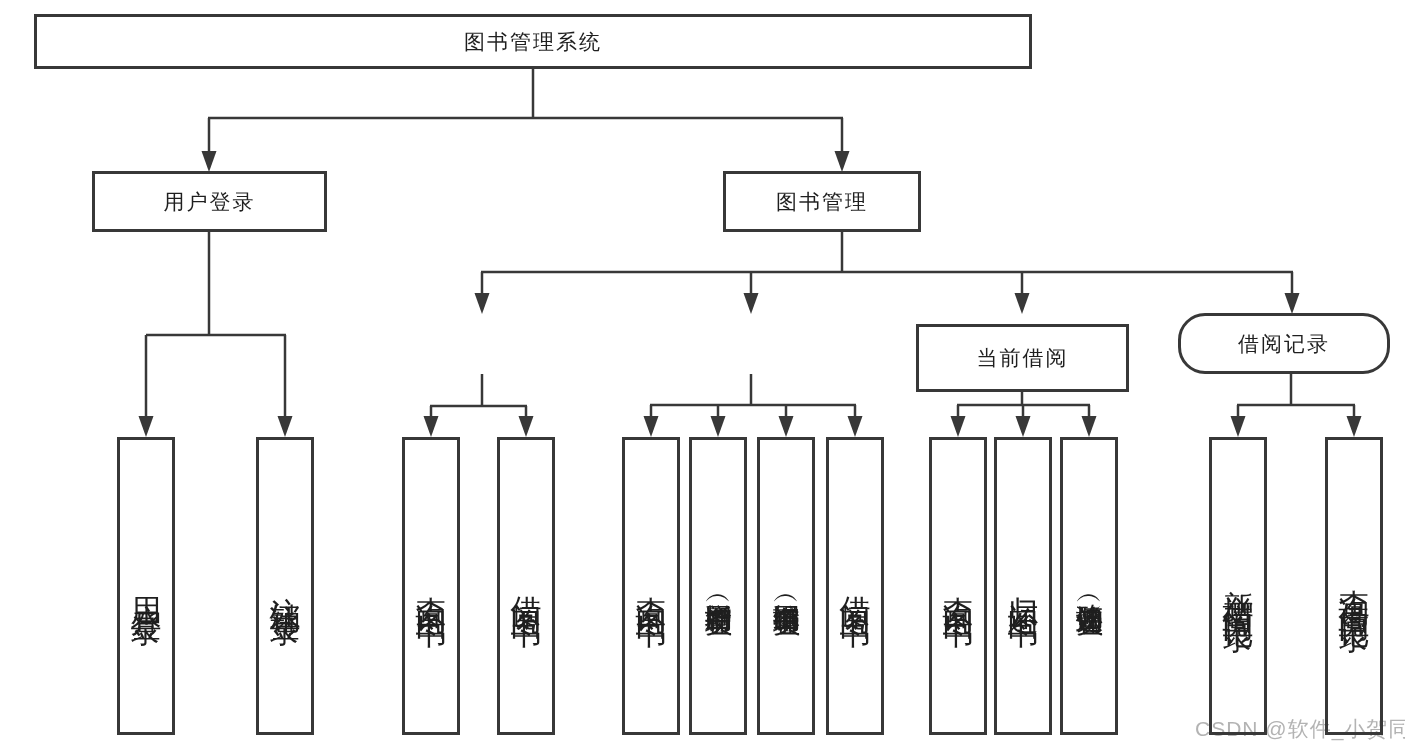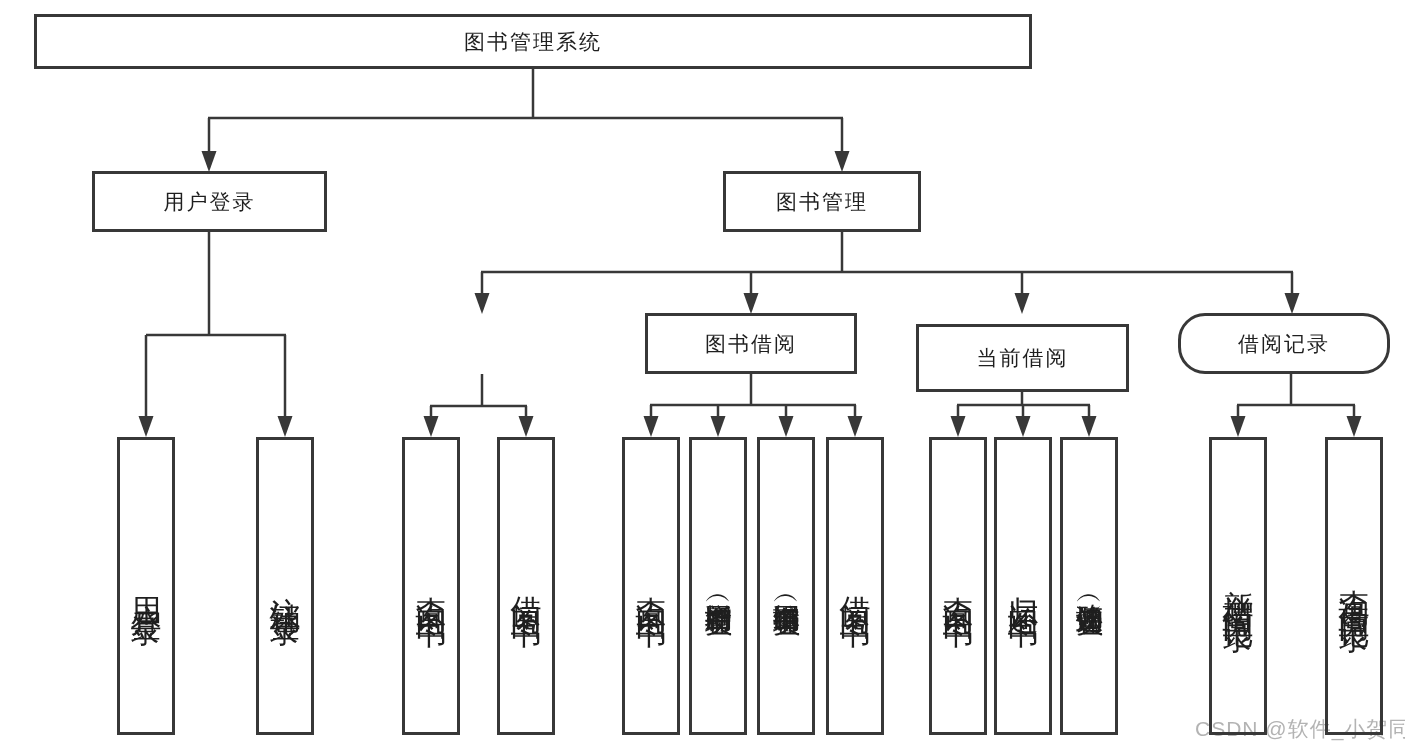--- a/index.html
+++ b/index.html
@@ -161,23 +161,20 @@
     <span>图书管理系统</span>
   </div>
 
   <div class="node hnode" id="n-a">
     <span>用户登录</span>
   </div>
   <div class="node hnode" id="n-b">
     <span>图书管理</span>
   </div>
 
-  <div class="node hnode" id="n-b2">
-    <span>图书借阅</span>
-  </div>
   <div class="node hnode" id="n-b3">
     <span>当前借阅</span>
   </div>
   <div class="node hnode" id="n-b4">
     <span>借阅记录</span>
   </div>
 
   <div class="node vnode leaf" id="n-a-1">
     <span class="vtext">用户登录</span>
   </div>

